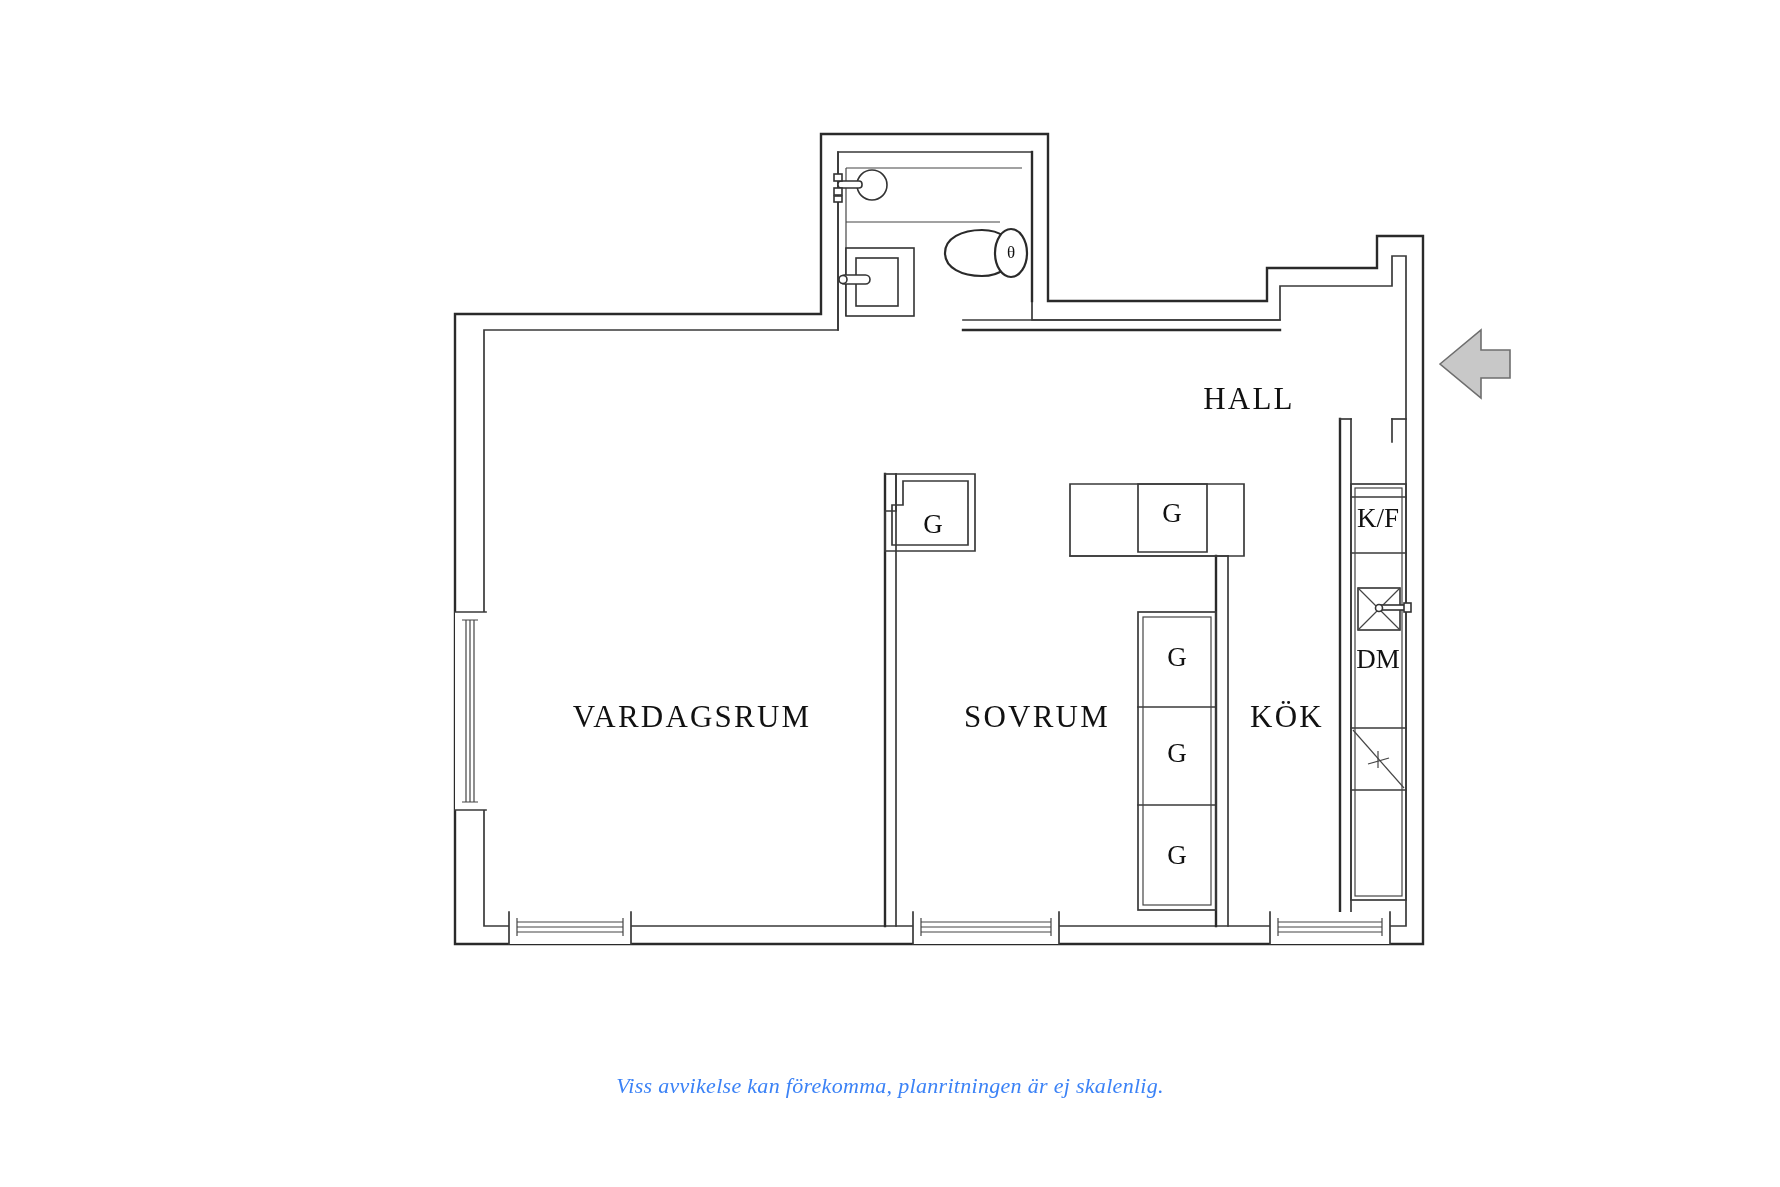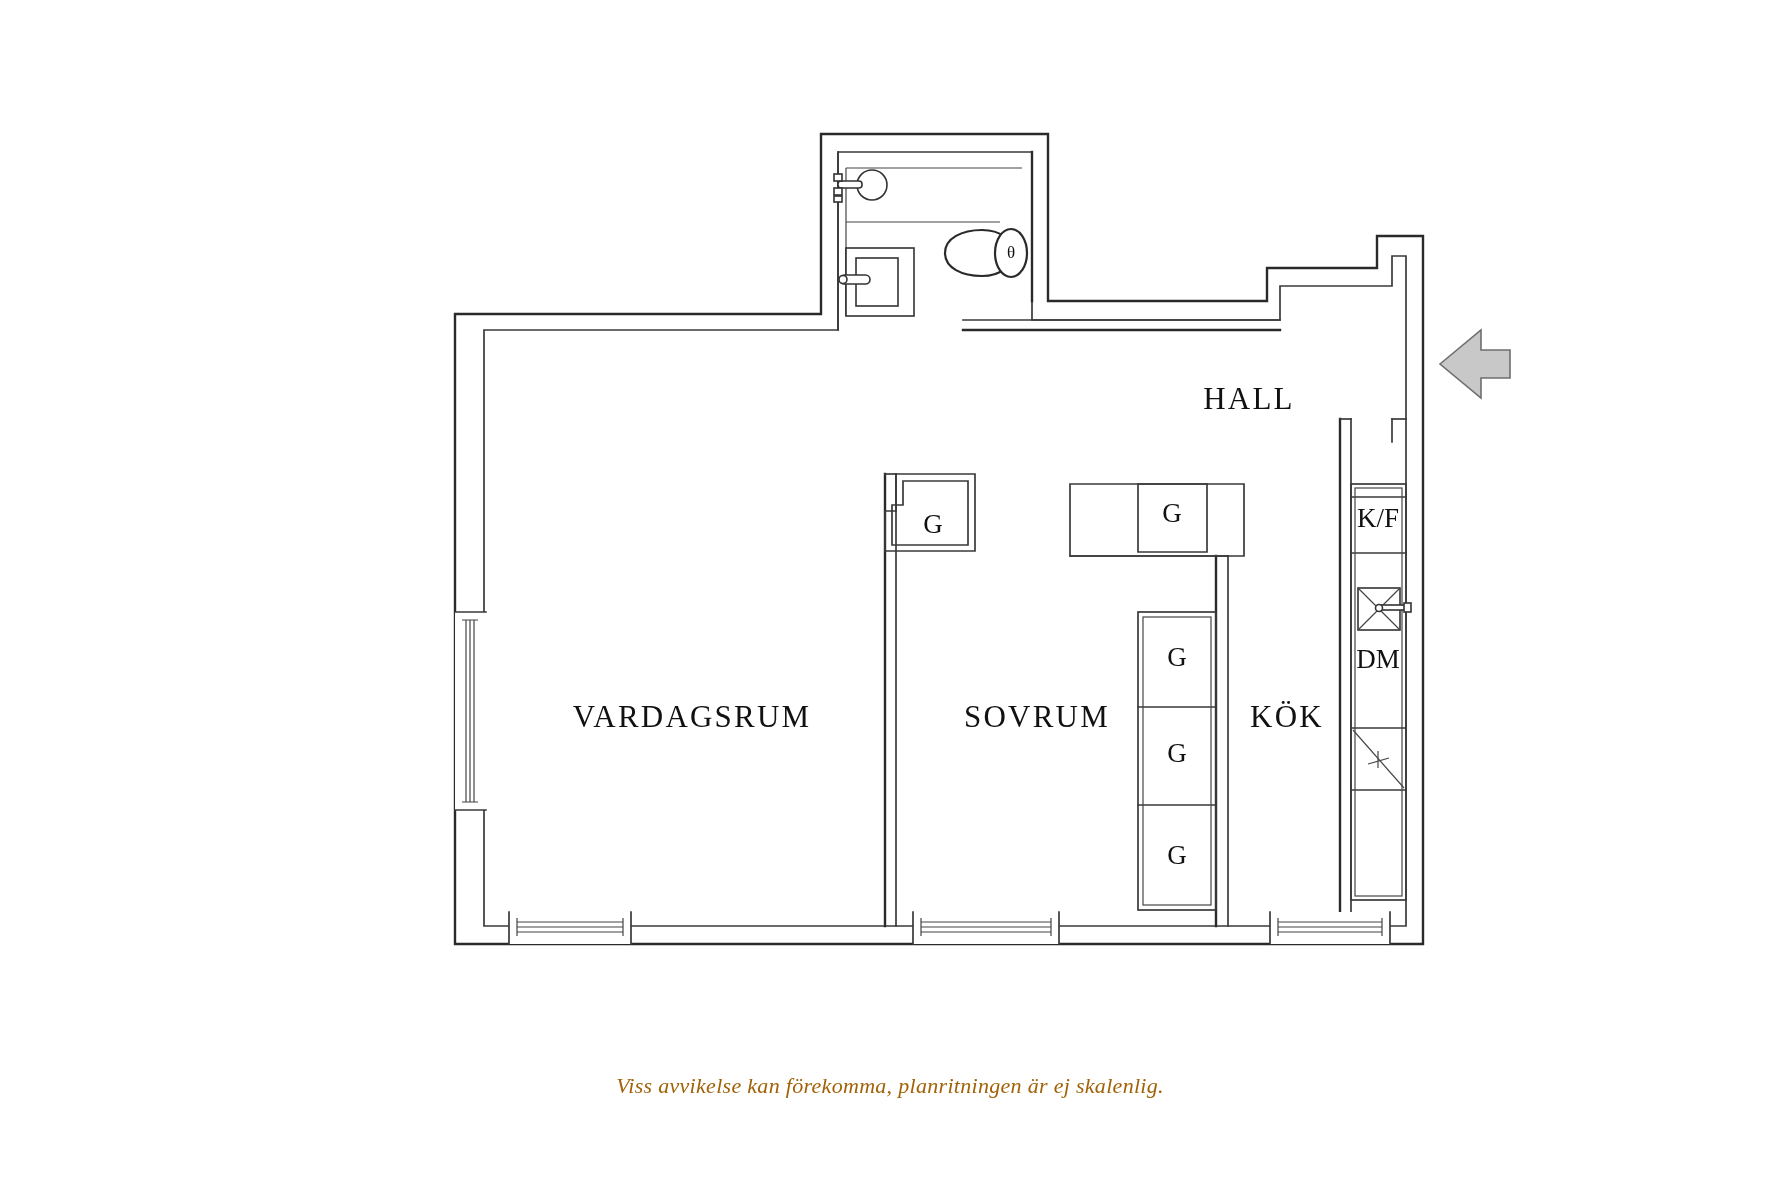--- a/index.html
+++ b/index.html
@@ -97,21 +97,21 @@
   .caption-text {
     position: absolute;
     left: 0;
     right: 0;
     top: 1073px;
     text-align: center;
     font-family: "Liberation Serif", "DejaVu Serif", serif;
     font-style: italic;
     font-size: 22px;
     letter-spacing: 0.3px;
-    color: #a16207;
+    color: #3b82f6;
     white-space: nowrap;
   }
 </style>
 </head>
 <body>
 
 <div id="plan-root">
 
   <svg class="floorplan" viewBox="0 0 1780 1187" xmlns="http://www.w3.org/2000/svg">
 

